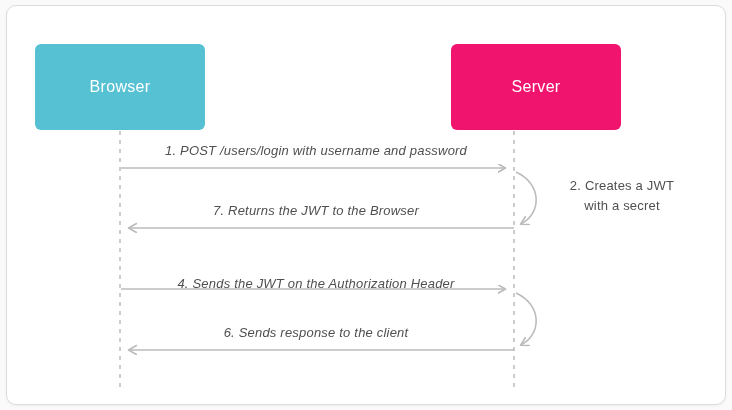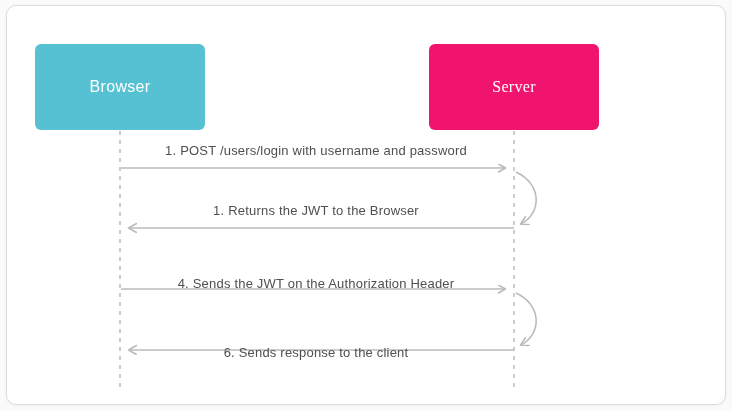--- a/index.html
+++ b/index.html
@@ -62,43 +62,44 @@
     height: 86px;
     border-radius: 6px;
     display: flex;
     align-items: center;
     justify-content: center;
     color: #ffffff;
     font-size: 16px;
     letter-spacing: 0.3px;
   }
   .actor-browser { left: 35px; background: var(--browser-box); }
-  .actor-server  { left: 429px; background: var(--server-box); font-family: Liberation Serif, serif; }
+  .actor-server  { left: 451px; background: var(--server-box); }
   .msg-label {
     position: absolute;
     transform: translateX(-50%);
     white-space: nowrap;
     font-size: 13px;
     color: var(--text-color);
     letter-spacing: 0.2px;
+    font-style: italic;
   }
   .note-label {
     position: absolute;
     transform: translateX(-50%);
     font-size: 13px;
     color: var(--text-color);
     text-align: center;
     line-height: 20px;
     white-space: pre-line;
     letter-spacing: 0.2px;
   }
   .label-msg1 { left: 316px; top: 143px; }
   .label-msg3 { left: 316px; top: 203px; }
   .label-msg4 { left: 316px; top: 276px; }
-  .label-msg6 { left: 316px; top: 325px; margin-top: 20px; }
+  .label-msg6 { left: 316px; top: 325px; }
   .label-note2 { left: 622px; top: 176px; }
   .label-note5 { left: 624px; top: 287px; }
 </style>
 </head>
 <body>
 
 <div class="stage">
 
   <div class="card"></div>
 
@@ -123,21 +124,23 @@
   <div class="actor actor-browser">
     <span>Browser</span>
   </div>
 
   <div class="actor actor-server">
     <span>Server</span>
   </div>
 
   <div class="msg-label label-msg1">1. POST /users/login with username and password</div>
 
+  <div class="note-label label-note2">2. Creates a JWT
+with a secret</div>
 
-  <div class="msg-label label-msg3">1. Returns the JWT to the Browser</div>
+  <div class="msg-label label-msg3">7. Returns the JWT to the Browser</div>
 
   <div class="msg-label label-msg4">4. Sends the JWT on the Authorization Header</div>
 
 
   <div class="msg-label label-msg6">6. Sends response to the client</div>
 
 </div>
 
 </body></html>

